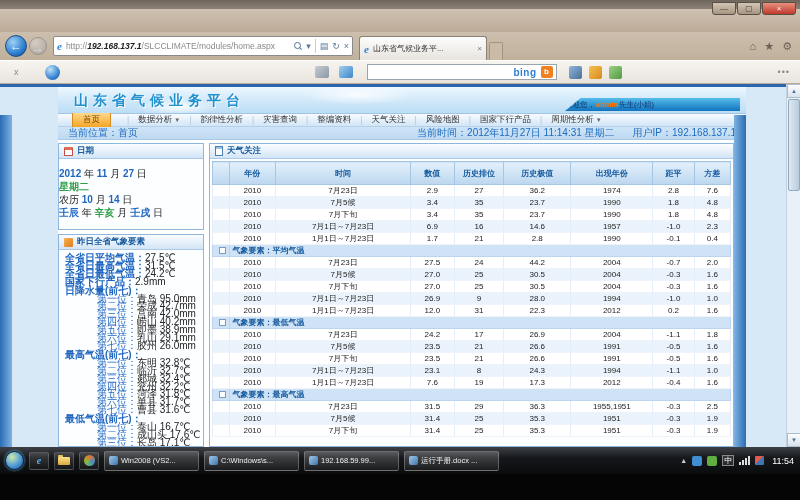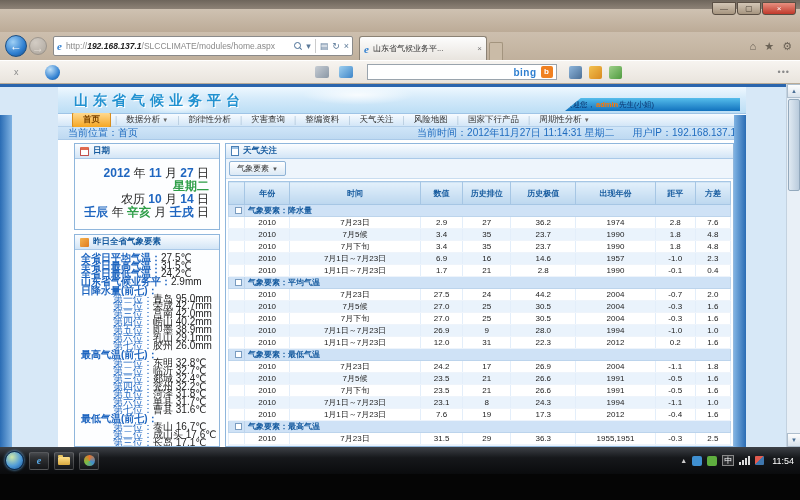--- a/index.html
+++ b/index.html
@@ -56,39 +56,39 @@
   .side-band.l { left:0; background:linear-gradient(90deg,#2a6cb4,#7fb2e2); }
   .side-band.r { right:0; background:linear-gradient(270deg,#2a6cb4,#7fb2e2); }
 
   .page-header { position:relative; height:26px; flex:none; background:linear-gradient(180deg,#f0f9ff 0%,#d7ecfb 45%,#bfe0f6 100%); background-image:radial-gradient(ellipse 60px 12px at 120px 20px,rgba(255,255,255,.9),rgba(255,255,255,0) 70%),radial-gradient(ellipse 80px 14px at 300px 8px,rgba(255,255,255,.8),rgba(255,255,255,0) 70%),linear-gradient(180deg,#eef8ff 0%,#d4eafa 45%,#bcdef5 100%); }
   .site-title { position:absolute; left:16px; top:5px; font-size:14px; font-weight:bold; letter-spacing:5px; color:#2191d0; text-shadow:1px 1px 0 #fff; }
   .welcome { position:absolute; right:6px; bottom:2px; height:13px; width:175px; background:linear-gradient(180deg,#55bdeb,#1272be); clip-path:polygon(9% 0,100% 0,100% 100%,0 100%); display:flex; align-items:center; justify-content:flex-start; font-size:7.5px; color:#08306b; }
   .welcome .user { color:#ff7700; font-weight:bold; margin:0 1px; }
 
   .mainnav { height:14px; flex:none; background:linear-gradient(180deg,#f7fbff,#d3e6f7); border-top:1px solid #9fc4e6; border-bottom:1px solid #b3cfea; display:flex; align-items:center; font-size:8.5px; color:#333; padding-left:14px; }
   .nav-item { padding:0 9px; cursor:default; }
-  .nav-item.active { background:linear-gradient(180deg,#ffd98f,#f5a623); border:1px solid #d88d1c; border-radius:2px; color:#7a4300; font-weight:bold; padding:1px 10px; margin-right:4px; }
+  .nav-item.active { background:linear-gradient(180deg,#ffd98f,#f5a623); border:1px solid #d88d1c; border-radius:2px; color:#7a4300; font-weight:normal; padding:1px 10px; margin-right:16px; }
   .nav-sep { color:#b0c6da; }
   .nav-caret { font-size:6px; color:#666; margin-left:2px; }
 
   .breadcrumb { height:13px; flex:none; background:linear-gradient(180deg,#cfe5f8,#bed9f1); border-bottom:1px solid #a9c9e8; display:flex; align-items:center; font-size:10px; color:#1e6bbf; padding:0 10px; }
   .bc-right { margin-left:auto; display:flex; gap:18px; }
 
-  .content { flex:1; display:flex; padding:3px 12px 0 16px; gap:5px; background:#fff; overflow:hidden; }
+  .content { flex:1; display:flex; padding:3px 12px 0 0; gap:5px; background:#fff; overflow:hidden; }
   .leftcol { width:146px; flex:none; display:flex; flex-direction:column; gap:4px; }
   .rightcol { flex:1; overflow:hidden; }
 
   .panel { border:1px solid #8fb6dc; background:#fdfeff; }
   .panel-hd { height:15px; background:linear-gradient(180deg,#fbfdff,#d3e5f6); border-bottom:1px solid #aac9e8; display:flex; align-items:center; padding:0 5px; font-size:8.5px; font-weight:bold; color:#155a9e; gap:4px; }
   .ico-cal { width:9px; height:9px; background:#fff; border:1px solid #c0504d; border-top:3px solid #e06b4f; border-radius:1px; }
   .ico-sq { width:9px; height:9px; background:linear-gradient(135deg,#f5b34f,#e07b1f); border-radius:1px; }
   .ico-doc { width:8px; height:10px; background:#fff; border:1px solid #4a7fb5; box-shadow:inset 0 2px 0 #9cc3e6; }
 
   .cal-body { height:70px; padding:8px 10px 0 0; }
-  .cal-line { text-align:right; font-size:12px; line-height:13px; color:#222; }
+  .cal-line { text-align:left; font-size:10px; line-height:13px; color:#222; }
   .cal-line .num { color:#1f66c0; font-weight:bold; }
   .cal-line .green { color:#2e9e48; font-weight:bold; }
   .cal-line .gzb { color:#1f66c0; font-weight:bold; }
   .cal-line .gzg { color:#2e9e48; font-weight:bold; }
 
   .y-body { padding:4px 2px 0 6px; font-size:10px; line-height:7.9px; white-space:nowrap; }
   .y-line .y-label { color:#1f66c0; font-weight:bold; }
   .y-line .y-val { color:#222; }
   .y-heading { color:#1f66c0; font-weight:bold; margin-top:1px; }
   .y-rank { padding-left:32px; }
@@ -254,21 +254,21 @@
 
           <div class="panel" style="flex:1;overflow:hidden;">
             <div class="panel-hd">
               <span class="ico-sq"></span>
               <span>昨日全省气象要素</span>
             </div>
             <div class="y-body" id="y-body">
                 <div class="y-line"><span class="y-label">全省日平均气温：</span><span class="y-val">27.5℃</span></div>
                 <div class="y-line"><span class="y-label">全省日最高气温：</span><span class="y-val">31.5℃</span></div>
                 <div class="y-line"><span class="y-label">全省日最低气温：</span><span class="y-val">24.2℃</span></div>
-                <div class="y-line"><span class="y-label">山东省气候业务平：</span><span class="y-val">2.9mm</span></div>
+                <div class="y-line"><span class="y-label">国家下行产品：</span><span class="y-val">2.9mm</span></div>
                 <div class="y-heading">日降水量(前七)：</div>
                 <div class="y-rank"><span class="y-rank-label">第一位：</span><span class="y-rank-val">青岛 95.0mm</span></div>
                 <div class="y-rank"><span class="y-rank-label">第二位：</span><span class="y-rank-val">荣成 42.7mm</span></div>
                 <div class="y-rank"><span class="y-rank-label">第三位：</span><span class="y-rank-val">莒南 42.0mm</span></div>
                 <div class="y-rank"><span class="y-rank-label">第四位：</span><span class="y-rank-val">崂山 40.2mm</span></div>
                 <div class="y-rank"><span class="y-rank-label">第五位：</span><span class="y-rank-val">即墨 38.9mm</span></div>
                 <div class="y-rank"><span class="y-rank-label">第六位：</span><span class="y-rank-val">乳山 29.1mm</span></div>
                 <div class="y-rank"><span class="y-rank-label">第七位：</span><span class="y-rank-val">胶州 26.0mm</span></div>
                 <div class="y-heading">最高气温(前七)：</div>
                 <div class="y-rank"><span class="y-rank-label">第一位：</span><span class="y-rank-val">东明 32.8℃</span></div>
@@ -285,26 +285,20 @@
                 <div class="y-rank"><span class="y-rank-label">第四位：</span><span class="y-rank-val">蓬莱 19.0℃</span></div>
               </div>
           </div>
         </div>
 
         <div class="rightcol">
           <div class="panel" style="height:100%;overflow:hidden;">
             <div class="panel-hd">
               <span class="ico-doc"></span>
               <span>天气关注</span>
-            </div>
-            <div class="wf-toolbar">
-              <div class="element-btn">
-                <span>气象要素</span>
-                <span class="caret">▼</span>
-              </div>
             </div>
             <table class="wf" id="wf-table">
                 <colgroup>
                   <col style="width: 3.2%;">
                   <col style="width: 9%;">
                   <col style="width: 26%;">
                   <col style="width: 8.5%;">
                   <col style="width: 9.5%;">
                   <col style="width: 13%;">
                   <col style="width: 15.8%;">
@@ -318,26 +312,20 @@
                     <th>时间</th>
                     <th>数值</th>
                     <th>历史排位</th>
                     <th>历史极值</th>
                     <th>出现年份</th>
                     <th>距平</th>
                     <th>方差</th>
                   </tr>
                 </thead>
                 <tbody>
-                  <tr class="group-row">
-                    <td>
-                      <div class="cb"></div>
-                    </td>
-                    <td colspan="8">气象要素：降水量</td>
-                  </tr>
                   <tr class="data-row even">
                     <td></td>
                     <td>2010</td>
                     <td>7月23日</td>
                     <td>2.9</td>
                     <td>27</td>
                     <td>36.2</td>
                     <td>1974</td>
                     <td>2.8</td>
                     <td>7.6</td>
@@ -568,20 +556,38 @@
     <div class="start-orb"></div>
     <div class="tb-ico">
         <span class="e">e</span>
       </div>
     <div class="tb-ico">
         <span class="tb-folder"></span>
       </div>
     <div class="tb-ico">
         <span class="tb-media"></span>
       </div>
+    <span id="tb-windows" style="display:flex;">
+        <div class="tb-win">
+          <span class="dot"></span>
+          <span class="lbl">Win2008 (VS2...</span>
+        </div>
+        <div class="tb-win">
+          <span class="dot"></span>
+          <span class="lbl">C:\Windows\s...</span>
+        </div>
+        <div class="tb-win">
+          <span class="dot"></span>
+          <span class="lbl">192.168.59.99...</span>
+        </div>
+        <div class="tb-win">
+          <span class="dot"></span>
+          <span class="lbl">运行手册.docx ...</span>
+        </div>
+      </span>
     <div class="tray">
       <span class="up">▲</span>
       <span class="tray-ico blue"></span>
       <span class="tray-ico grn"></span>
       <span class="ime">中</span>
       <span class="net">
           <i></i>
           <i></i>
           <i></i>
           <i></i>

